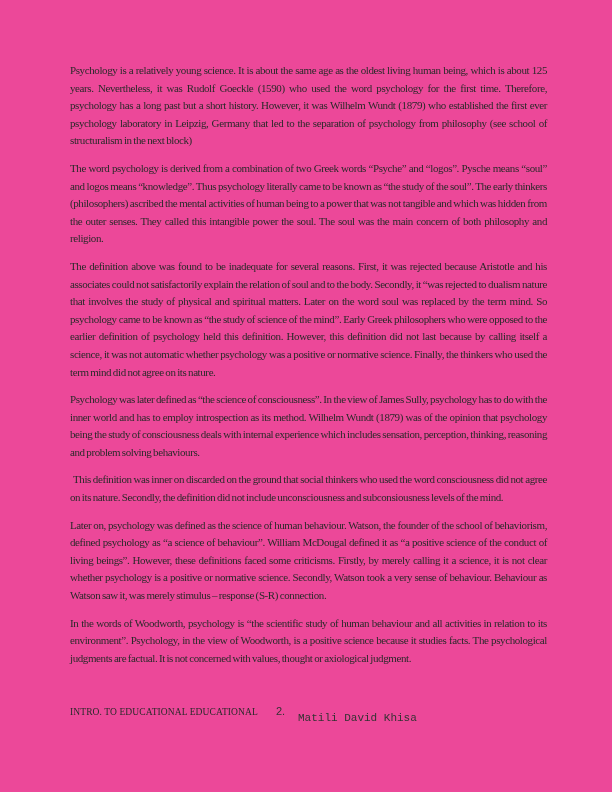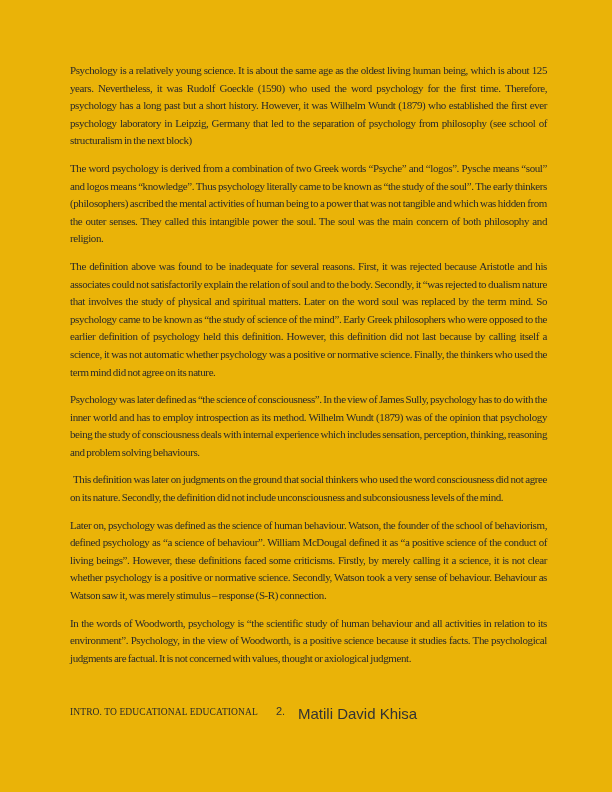--- a/index.html
+++ b/index.html
@@ -4,21 +4,21 @@
 <style>
   html, body {
     margin: 0;
     padding: 0;
     background: #ffffff;
   }
   .page {
     position: relative;
     width: 612px;
     height: 792px;
-    background: #eab308;
+    background: #ec4899;
     overflow: hidden;
     font-family: "Liberation Serif", serif;
   }
   .doc-body {
     position: absolute;
     left: 70px;
     top: 62px;
     width: 477px;
   }
   .doc-body p {
@@ -56,38 +56,38 @@
     left: 206px;
     top: 1px;
     font-family: "Liberation Sans", sans-serif;
     font-size: 11px;
     color: #333333;
     white-space: nowrap;
   }
   .footer-author {
     position: absolute;
     left: 228px;
-    top: 1px;
-    font-family: Liberation Sans, sans-serif;
-    font-size: 15px;
+    top: 8px;
+    font-family: Liberation Mono, monospace;
+    font-size: 11px;
     color: #333333;
     white-space: nowrap;
   }
 </style>
 </head>
 <body>
 
 <div class="page">
 
   <div class="doc-body">
     <p>Psychology is a relatively young science.  It is about the same age as the oldest living human being, which is about 125 years.   Nevertheless, it was Rudolf Goeckle (1590) who used the word psychology for the first time.  Therefore, psychology has a long past but a short history.  However, it was Wilhelm Wundt (1879) who established the first ever psychology laboratory in Leipzig, Germany that led to the separation of psychology from philosophy (see school of structuralism in the next block)</p>
     <p>The word psychology is derived from a combination of two Greek words “Psyche” and “logos”.  Pysche means “soul” and logos means “knowledge”.  Thus psychology literally came to be known as “the study of the soul”.  The early thinkers (philosophers) ascribed the mental activities of human being to a power that was not tangible and which was hidden from the outer senses.  They called this intangible power the soul.  The soul was the main concern of both philosophy and religion.</p>
     <p>The definition above was found to be inadequate for several reasons.  First, it was rejected because Aristotle and his associates could not satisfactorily explain the relation of soul and to the body.  Secondly, it “was rejected to dualism nature that involves the study of physical and spiritual matters.  Later on the word soul was replaced by the term mind.  So psychology came to be known as “the study of science of the mind”.  Early Greek philosophers who were opposed to the earlier definition of psychology held this definition.  However, this definition did not last because by calling itself a science, it was not automatic whether psychology was a positive or normative science.  Finally, the thinkers who used the term mind did not agree on its nature.</p>
     <p>Psychology was later defined as “the science of consciousness”.  In the view of James Sully, psychology has to do with the inner world and has to employ introspection as its method.  Wilhelm Wundt (1879) was of the opinion that psychology being the study of consciousness deals with internal experience which includes sensation, perception, thinking, reasoning and problem solving behaviours.</p>
-    <p class="indent">This definition was later on judgments on the ground that social thinkers who used the word consciousness did not agree on its nature.  Secondly, the definition did not include unconsciousness and subconsiousness levels of the mind.</p>
+    <p class="indent">This definition was inner on discarded on the ground that social thinkers who used the word consciousness did not agree on its nature.  Secondly, the definition did not include unconsciousness and subconsiousness levels of the mind.</p>
     <p>Later on, psychology was defined as the science of human behaviour.  Watson, the founder of the school of behaviorism, defined psychology as “a science of behaviour”.  William McDougal defined it as “a positive science of the conduct of living beings”.  However, these definitions faced some criticisms.  Firstly, by merely calling it a science, it is not clear whether psychology is a positive or normative science.  Secondly, Watson took a very sense of behaviour.  Behaviour as Watson saw it, was merely stimulus – response (S-R) connection.</p>
     <p>In the words of Woodworth, psychology is “the scientific study of human behaviour and all activities in relation to its environment”.  Psychology, in the view of Woodworth, is a positive science because it studies facts.  The psychological judgments are factual.  It is not concerned with values, thought or axiological judgment.</p>
   </div>
 
   <div class="page-footer">
     <span class="footer-title">INTRO. TO EDUCATIONAL EDUCATIONAL</span>
     <span class="footer-num">2.</span>
     <span class="footer-author">Matili David Khisa</span>
   </div>
 

